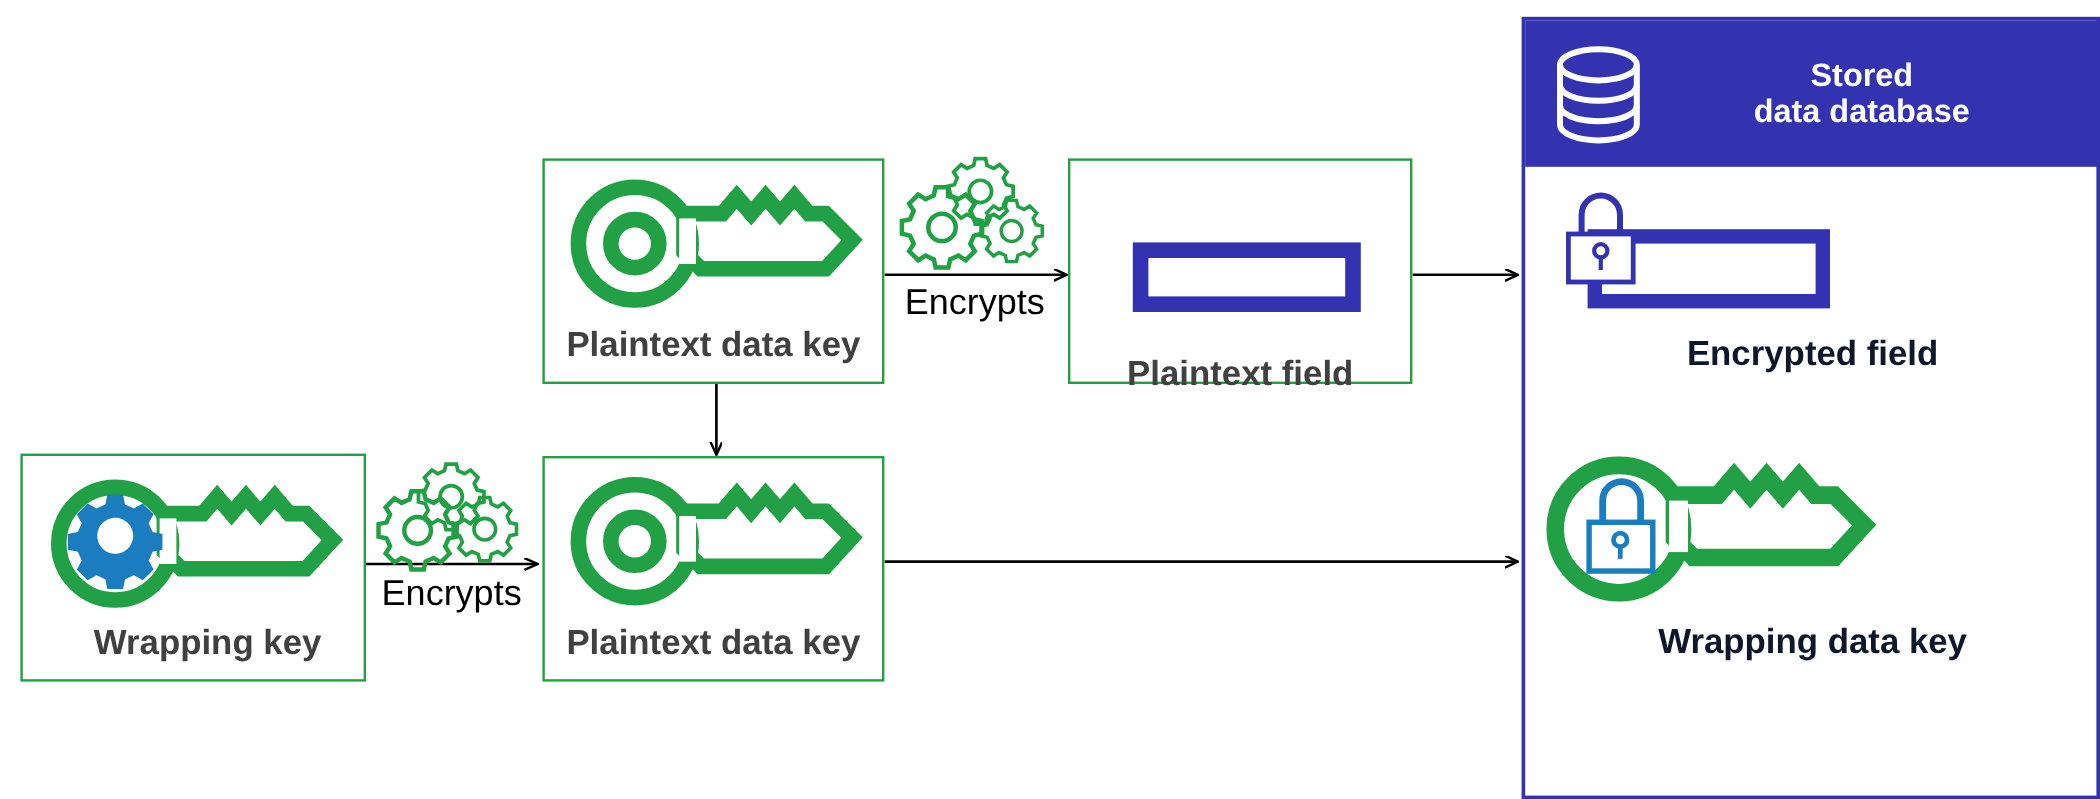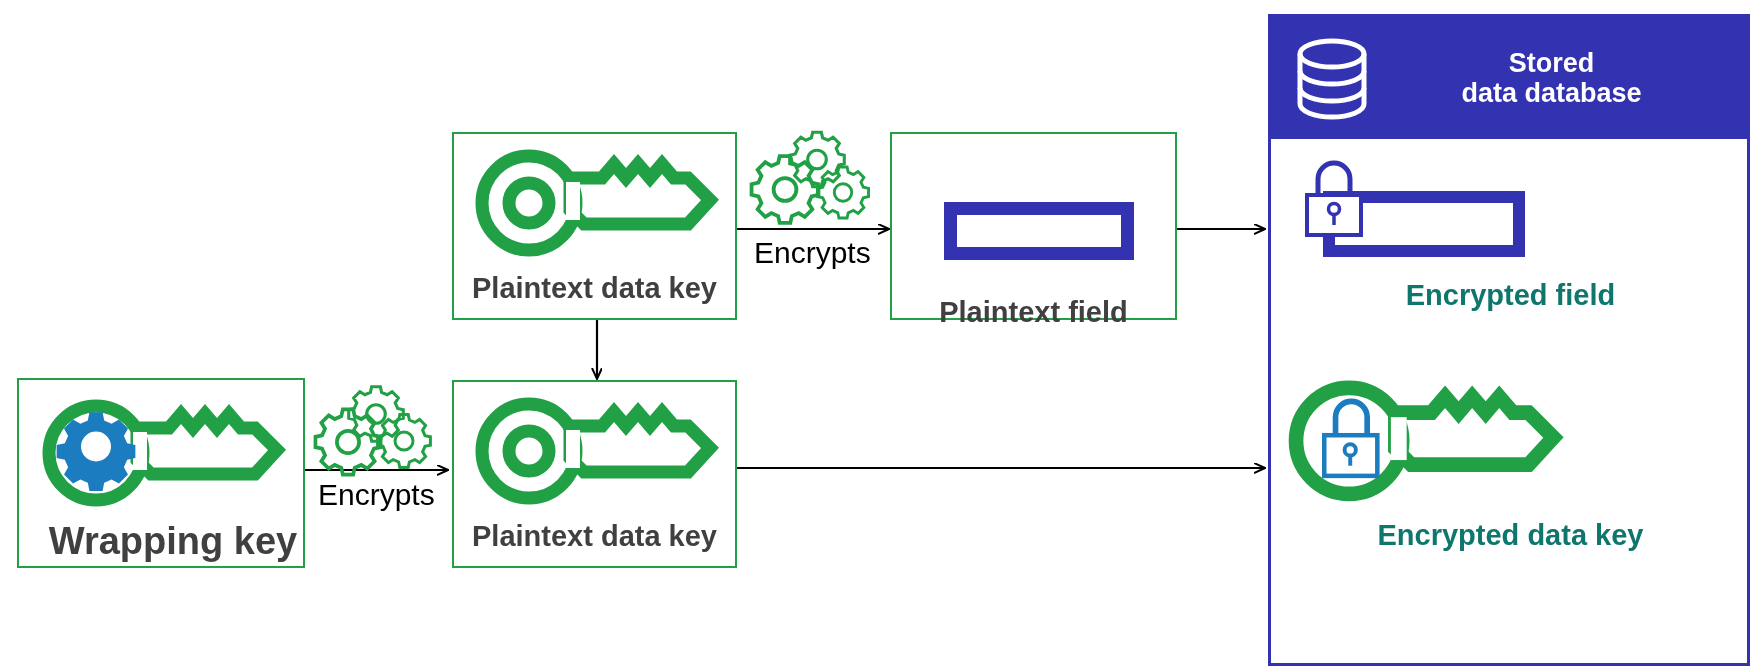--- a/index.html
+++ b/index.html
@@ -13,21 +13,21 @@
        font-weight:bold;color:#404040;white-space:nowrap;}
 
   .panel{position:absolute;box-sizing:border-box;border:3px solid #3333b2;
          background:#ffffff;}
   .panel-head{position:absolute;box-sizing:border-box;background:#3333b2;
          display:flex;align-items:center;}
   .panel-head-text{color:#ffffff;font-weight:bold;font-size:27px;
          line-height:30px;text-align:center;flex:1;padding-right:14px;}
 
   .ico{position:absolute;}
-  .caption{position:absolute;font-weight:bold;color:#0f766e;white-space:nowrap;
+  .caption{position:absolute;font-weight:bold;color:#0f172a;white-space:nowrap;
            text-align:center;}
   .encrypts{position:absolute;font-size:30px;color:#000;white-space:nowrap;text-align:right;}
   svg{display:block;overflow:visible;}
 </style>
 </head>
 <body>
 
 <div class="stage">
 
   <svg class="ico" style="left:0;top:0;" width="1750" height="666">
@@ -70,21 +70,21 @@
       <rect x="92" y="34" width="14" height="38" fill="#ffffff"></rect>
 
       <g transform="translate(55,55)">
         <path d="M-8,-40 L8,-40 L10,-30 L19,-26 L28,-31 L39,-20 L34,-11 L38,-2 L48,0
                  L48,16 L38,18 L34,27 L39,36 L28,47 L19,42 L10,46 L8,56 L-8,56
                  L-10,46 L-19,42 L-28,47 L-39,36 L-34,27 L-38,18 L-48,16 L-48,0
                  L-38,-2 L-34,-11 L-39,-20 L-28,-31 L-19,-26 L-10,-30 Z" fill="#1b7cbf" transform="translate(0,-8) scale(0.82)"></path>
         <circle cx="0" cy="-6.5" r="15" fill="#ffffff"></circle>
       </g>
     </svg>
-    <div class="box-label" style="top:140px;font-size:38px;padding-left:24px;">Wrapping key</div>
+    <div class="box-label" style="top:140px;font-size:29px;padding-left:24px;">Wrapping key</div>
   </div>
 
   <svg class="ico" style="left:325px;top:390px;" width="110" height="80" viewBox="0 0 110 80">
     <g fill="none" stroke="#21a045" stroke-width="5">
 
       <g transform="translate(51,24) scale(0.62)">
         <path d="M-7,-34 L7,-34 L9,-25 L18,-21 L26,-26 L36,-16 L31,-8 L35,1 L44,3
                  L44,17 L35,19 L31,28 L36,36 L26,46 L18,41 L9,45 L7,54 L-7,54
                  L-9,45 L-18,41 L-26,46 L-36,36 L-31,28 L-35,19 L-44,17 L-44,3
                  L-35,1 L-31,-8 L-36,-16 L-26,-26 L-18,-21 L-9,-25 Z" transform="translate(0,-10)"></path>
@@ -204,17 +204,17 @@
                  L236,52 L214,76 L110,76 L96,62 Z" fill="none" stroke="#21a045" stroke-width="13" stroke-linejoin="miter"></path>
         <rect x="92" y="34" width="14" height="38" fill="#ffffff"></rect>
 
         <g>
           <rect x="33" y="50" width="47" height="36" fill="#ffffff" stroke="#1b7cbf" stroke-width="4"></rect>
           <path d="M43,50 L43,34 A14,14 0 0,1 71,34 L71,50" fill="none" stroke="#1b7cbf" stroke-width="5"></path>
           <circle cx="56" cy="63" r="5" fill="none" stroke="#1b7cbf" stroke-width="3.5"></circle>
           <line x1="56" y1="67" x2="56" y2="77" stroke="#1b7cbf" stroke-width="3.5"></line>
         </g>
       </svg>
-      <div class="caption" style="left:0;right:0;top:172px;width:479px;font-size:29px;">Encrypted data key</div>
+      <div class="caption" style="left:0;right:0;top:172px;width:479px;font-size:29px;">Wrapping data key</div>
     </div>
   </div>
 
 </div>
 
 </body></html>

